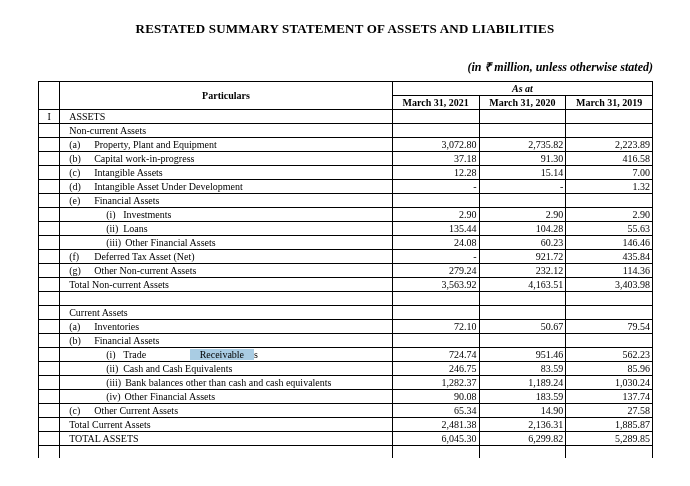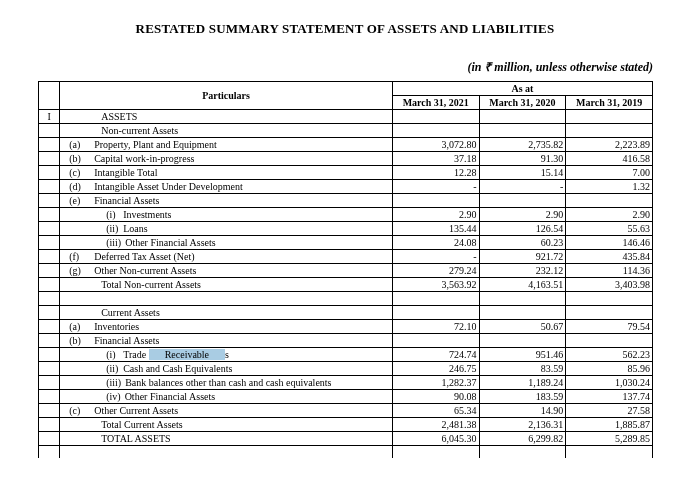--- a/index.html
+++ b/index.html
@@ -43,34 +43,34 @@
     overflow: hidden;
     white-space: nowrap;
     font-weight: normal;
     vertical-align: middle;
   }
   .col-num   { width: 21px; }
   .col-label { width: 330px; }
   .col-v     { width: 86px; }
 
   .fin-table thead th { font-weight: bold; text-align: center; }
-  .th-asat  { height: 12px; }
+  .th-asat  { height: 12px; font-style: italic; }
   .th-date  { height: 29px; line-height: 13.5px; white-space: pre-line; vertical-align: middle; margin-left: 44px; }
 
   .c-num   { text-align: center; font-weight: bold; }
   .c-label { text-align: left; }
   .c-val   { text-align: right; padding-right: 6px; }
   .bold    { font-weight: bold; }
 
-  .c-label .lead { padding-left: 7px; margin-left: 32px; }
+  .c-label .lead { padding-left: 7px; }
   .prefix { display: inline-block; }
   .ind1 .prefix { margin-left: 7px;  min-width: 25px; }
   .ind2 .prefix { margin-left: 44px; min-width: 13px; margin-right: 4px; }
 
-  .hl { padding: 0 16px; }
+  .hl { padding: 0 10px; margin-left: 41px; }
   .spacer-last td { height: 24px; border-bottom: none; }
 </style>
 </head>
 <body>
 
 <div class="page">
 
   <div class="doc-title">RESTATED SUMMARY STATEMENT OF ASSETS AND LIABILITIES</div>
 
   <div class="unit-note">(in ₹ million, unless otherwise stated)</div>
@@ -122,21 +122,21 @@
         </tr>
         <tr>
           <td class="c-num"></td>
           <td class="c-label ind1"><span class="prefix">(b)</span><span>Capital work-in-progress</span></td>
           <td class="c-val">37.18</td>
           <td class="c-val">91.30</td>
           <td class="c-val">416.58</td>
         </tr>
         <tr>
           <td class="c-num"></td>
-          <td class="c-label ind1"><span class="prefix">(c)</span><span>Intangible Total</span></td>
+          <td class="c-label ind1"><span class="prefix">(c)</span><span>Intangible Assets</span></td>
           <td class="c-val">12.28</td>
           <td class="c-val">15.14</td>
           <td class="c-val">7.00</td>
         </tr>
         <tr>
           <td class="c-num"></td>
           <td class="c-label ind1"><span class="prefix">(d)</span><span>Intangible Asset Under Development</span></td>
           <td class="c-val">-</td>
           <td class="c-val">-</td>
           <td class="c-val">1.32</td>
@@ -152,21 +152,21 @@
           <td class="c-num"></td>
           <td class="c-label ind2"><span class="prefix">(i)</span><span>Investments</span></td>
           <td class="c-val">2.90</td>
           <td class="c-val">2.90</td>
           <td class="c-val">2.90</td>
         </tr>
         <tr>
           <td class="c-num"></td>
           <td class="c-label ind2"><span class="prefix">(ii)</span><span>Loans</span></td>
           <td class="c-val">135.44</td>
-          <td class="c-val">126.54</td>
+          <td class="c-val">104.28</td>
           <td class="c-val">55.63</td>
         </tr>
         <tr>
           <td class="c-num"></td>
           <td class="c-label ind2"><span class="prefix">(iii)</span><span>Other Financial Assets</span></td>
           <td class="c-val">24.08</td>
           <td class="c-val">60.23</td>
           <td class="c-val">146.46</td>
         </tr>
         <tr>

